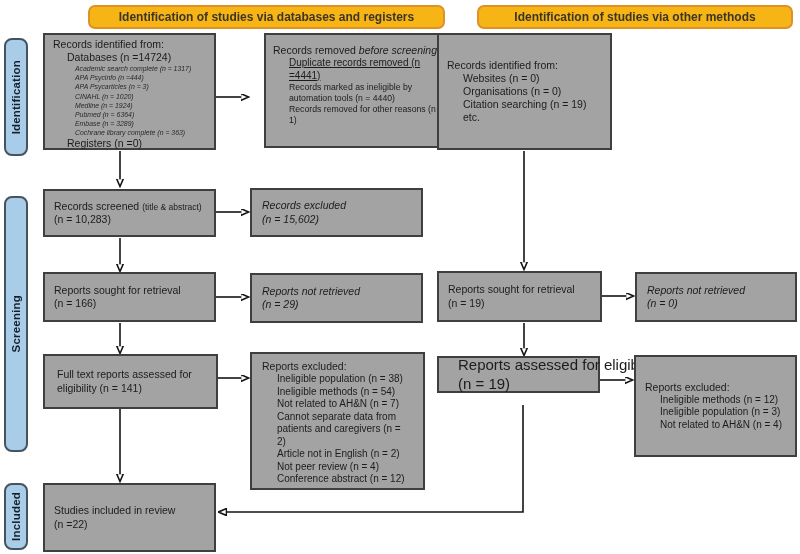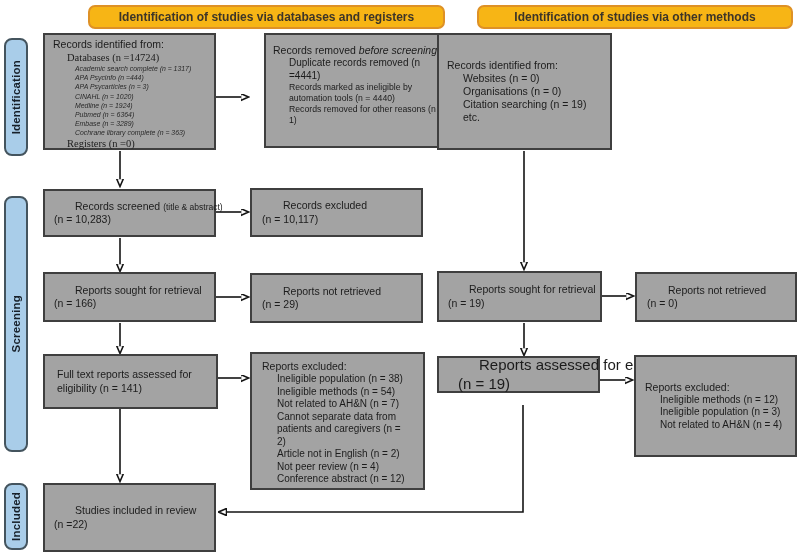--- a/index.html
+++ b/index.html
@@ -26,28 +26,28 @@
     writing-mode:vertical-rl; transform:rotate(180deg);
     font-size:11.5px; font-weight:bold; color:#17202a; letter-spacing:0.2px;
   }
   .bx {
     position:absolute; box-sizing:border-box; background:#a3a3a3;
     border:2px solid var(--box-border,#3F3F3F);
     font-size:10.5px; line-height:1.25; color:#1c1c1c;
   }
   .vcenter { display:flex; flex-direction:column; justify-content:center; }
   .padL9  { padding-left:9px;  padding-right:4px; }
-  .padL10 { padding-left:10px; padding-right:6px; }
-  .nowrap { white-space:nowrap;margin-left:21px; }
+  .padL10 { padding-left:10px; padding-right:6px;font-style:italic; }
+  .nowrap { white-space:nowrap; }
   .small-paren { font-size:8.5px; }
   .b1 { padding:3px 4px 0 8px; }
-  .b1 .lvl1 { padding-left:14px;font-family:Liberation Serif, serif; }
+  .b1 .lvl1 { padding-left:14px; }
   .b1 .lvl2 { padding-left:22px; font-style:italic; font-size:6.9px; line-height:1.32; color:#2a2a2a; }
   .c1 { padding:9px 8px 0 7px; }
-  .c1 .item1 { padding-left:16px; font-size:10px; }
+  .c1 .item1 { padding-left:16px; font-size:10px;text-decoration:underline; }
   .c1 .item2 { padding-left:16px; font-size:8.7px; line-height:1.25; }
   .c4 { padding:6px 8px 0 10px; }
   .c4 .item, .e2 .item { padding-left:15px; padding-right:10px; font-size:10px; }
   .d1 .item { padding-left:16px; }
   .e2 .item { font-size:10px; }
   .arrows { position:absolute; left:0; top:0; width:800px; height:554px; pointer-events:none; }
   .arrows path, .arrows polyline { fill:none; stroke:var(--arrow,#141414); stroke-width:1.6; }
   i { font-style:italic; }
 </style>
 </head>
@@ -131,21 +131,21 @@
 
   <div class="bx c1" style="left:264px; top:33px; width:191px; height:115px;">
     <div><span>Records removed </span><i>before screening</i><span>:</span></div>
     <div class="item1">Duplicate records removed (n =4441)</div>
     <div class="item2">Records marked as ineligible by automation tools (n = 4440)</div>
     <div class="item2">Records removed for other reasons (n = 1)</div>
   </div>
 
   <div class="bx vcenter padL10" style="left:250px; top:188px; width:173px; height:49px;">
     <div class="nowrap">Records excluded</div>
-    <div>(n = 10,117)</div>
+    <div>(n = 15,602)</div>
   </div>
 
   <div class="bx vcenter padL10" style="left:250px; top:273px; width:173px; height:50px;">
     <div class="nowrap">Reports not retrieved</div>
     <div>(n = 29)</div>
   </div>
 
   <div class="bx c4" style="left:250px; top:352px; width:175px; height:138px;">
     <div>Reports excluded:</div>
     <div class="item">Ineligible population (n = 38)</div>

